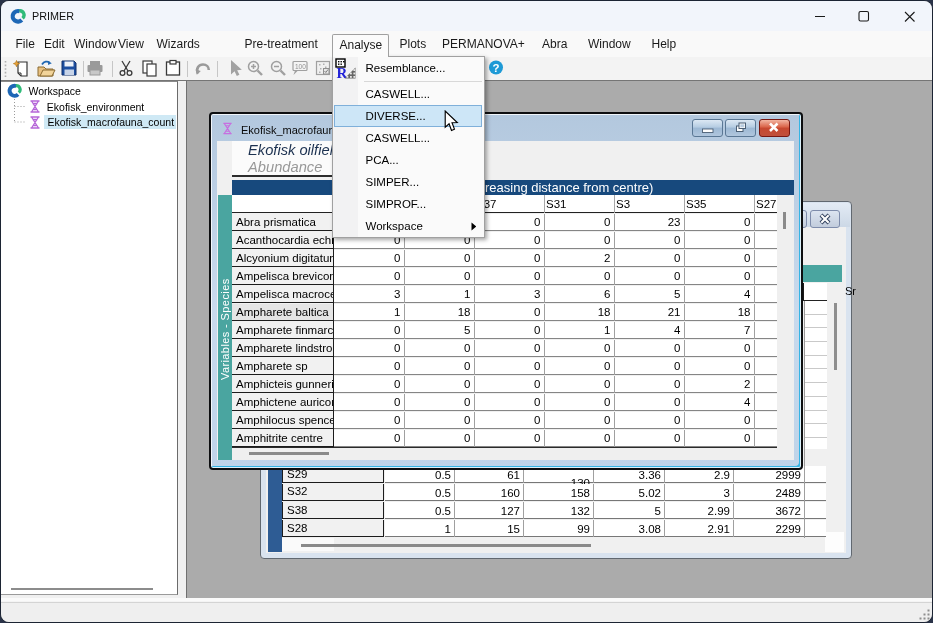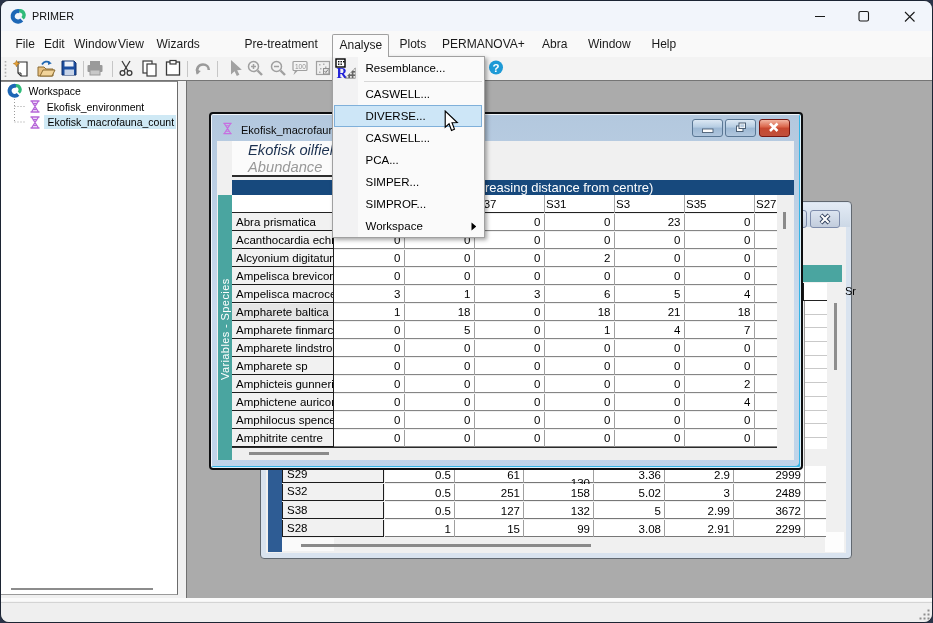--- a/index.html
+++ b/index.html
@@ -209,21 +209,21 @@
 <div class="abs" style="left:522px;top:465px;width:1px;height:17px;background:#a0a0a0;"></div>
 <div class="abs" style="left:592px;top:465px;width:1px;height:17px;background:#a0a0a0;"></div>
 <div class="abs" style="left:663px;top:465px;width:1px;height:17px;background:#a0a0a0;"></div>
 <div class="abs" style="left:732px;top:465px;width:1px;height:17px;background:#a0a0a0;"></div>
 <div class="abs" style="left:803px;top:465px;width:1px;height:17px;background:#a0a0a0;"></div>
 <div class="abs" style="left:281px;top:483px;width:102px;height:17px;background:#f1f1f1;border:1px solid #1c1c1c;border-top:none;">
       <span class="ct" style="position:absolute;left:4px;top:1px;">S32</span>
     </div>
 <div class="abs" style="left:384px;top:483px;width:441px;height:17px;background:#fff;border-bottom:1px solid #777777;"></div>
 <div class="abs ct" style="left:384px;top:485.5px;width:66px;text-align:right;">0.5</div>
-<div class="abs ct" style="left:453px;top:485.5px;width:66px;text-align:right;">251</div>
+<div class="abs ct" style="left:453px;top:485.5px;width:66px;text-align:right;">160</div>
 <div class="abs ct" style="left:522px;top:485.5px;width:67px;text-align:right;">158</div>
 <div class="abs ct" style="left:592px;top:485.5px;width:68px;text-align:right;">5.02</div>
 <div class="abs ct" style="left:663px;top:485.5px;width:66px;text-align:right;">3</div>
 <div class="abs ct" style="left:732px;top:485.5px;width:68px;text-align:right;">2489</div>
 <div class="abs" style="left:453px;top:483px;width:1px;height:17px;background:#a0a0a0;"></div>
 <div class="abs" style="left:522px;top:483px;width:1px;height:17px;background:#a0a0a0;"></div>
 <div class="abs" style="left:592px;top:483px;width:1px;height:17px;background:#a0a0a0;"></div>
 <div class="abs" style="left:663px;top:483px;width:1px;height:17px;background:#a0a0a0;"></div>
 <div class="abs" style="left:732px;top:483px;width:1px;height:17px;background:#a0a0a0;"></div>
 <div class="abs" style="left:803px;top:483px;width:1px;height:17px;background:#a0a0a0;"></div>

